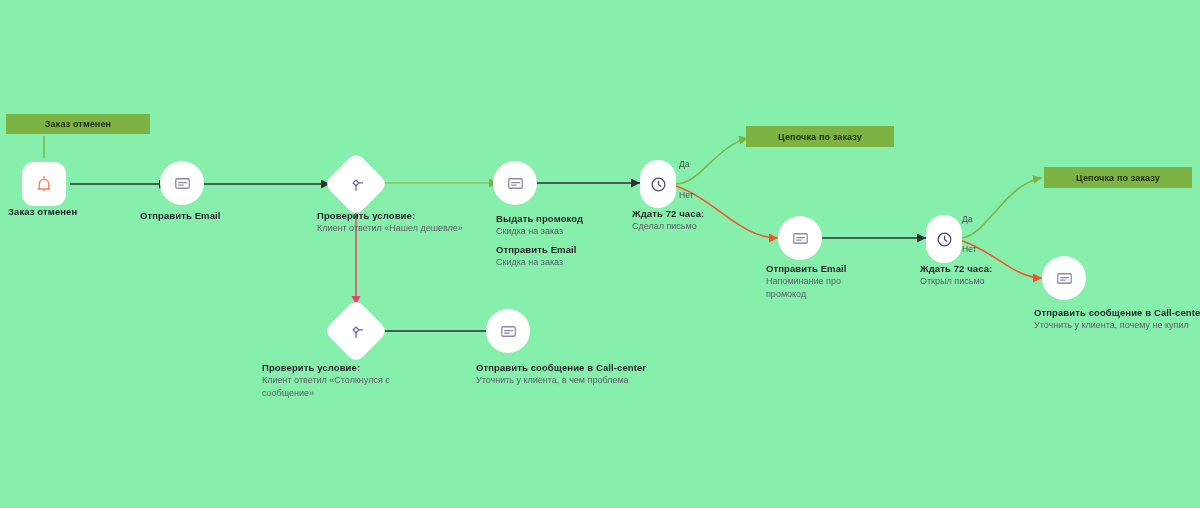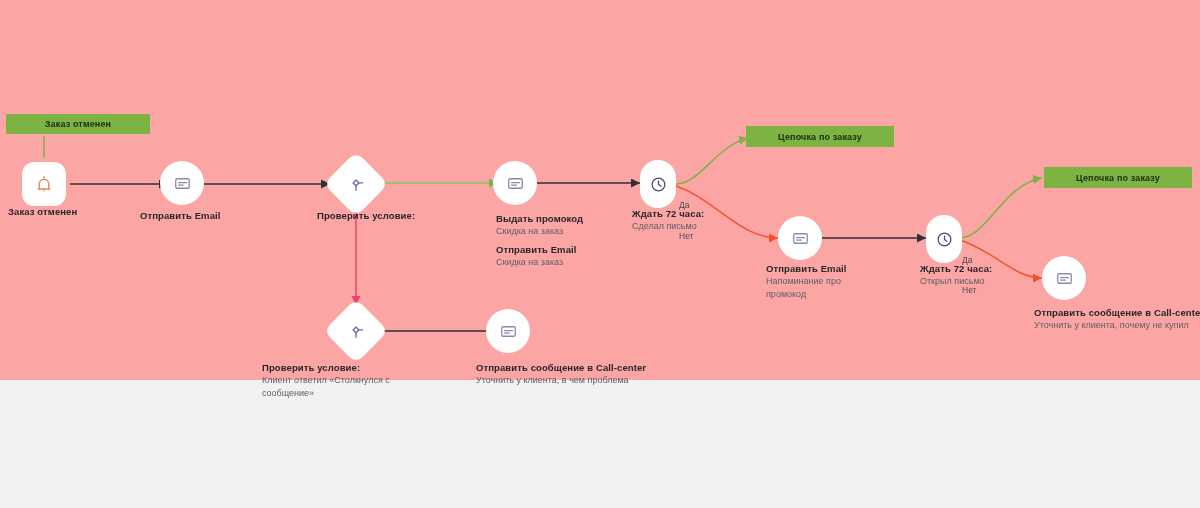--- a/index.html
+++ b/index.html
@@ -5,22 +5,22 @@
   * { box-sizing: border-box; }
   html, body {
     margin: 0; padding: 0;
     width: 1200px; height: 508px;
     background: #f2f2f0;
     font-family: "Liberation Sans", "DejaVu Sans", sans-serif;
     overflow: hidden;
   }
   #canvas {
     position: relative;
-    width: 1200px; height: 380px;
-    background: #fca5a5;
+    width: 1200px; height: 508px;
+    background: #86efac;
   }
   #edges {
     position: absolute; left: 0; top: 0;
     width: 1200px; height: 508px;
     pointer-events: none;
   }
 
   
   .node {
     position: absolute;
@@ -86,21 +86,20 @@
     z-index: 4;
   }
 
   
   .edge-cap {
     position: absolute;
     font-size: 8.5px;
     color: #4a4a52;
     z-index: 6;
     white-space: nowrap;
-    margin-top: 41px;
   }
 </style>
 </head>
 <body>
 
 <div id="canvas">
 
   <svg id="edges" viewBox="0 0 1200 508" xmlns="http://www.w3.org/2000/svg">
     <defs>
       <marker id="arrow-dark" markerWidth="7" markerHeight="7" refX="6" refY="3" orient="auto">
@@ -185,20 +184,21 @@
     <span class="glyph">
       <svg width="20" height="20" viewBox="0 0 24 24" fill="none" stroke="#6f6aa8" stroke-width="1.6" stroke-linecap="round" stroke-linejoin="round">
         <path d="M12 7.3 L15.4 10.7 L12 14.1 L8.6 10.7 Z"></path>
         <path d="M15.6 10.7 h4.2"></path>
         <path d="M12 14.3 v5.2"></path>
       </svg>
     </span>
   </div>
   <div class="label" style="left:317px; top:209px; width:200px;">
     <div class="title">Проверить условие:</div>
+    <div class="sub">Клиент ответил «Нашел дешевле»</div>
   </div>
 
   <div class="node shape-circle" style="left:493px; top:161px;">
     <span class="glyph">
       <svg width="19" height="19" viewBox="0 0 24 24" fill="none" stroke="#8a88ab" stroke-width="1.6" stroke-linecap="round" stroke-linejoin="round">
         <rect x="3.5" y="6" width="17" height="12" rx="1.6"></rect>
         <path d="M7 11 h10"></path>
         <path d="M7 14 h6"></path>
       </svg>
     </span>

